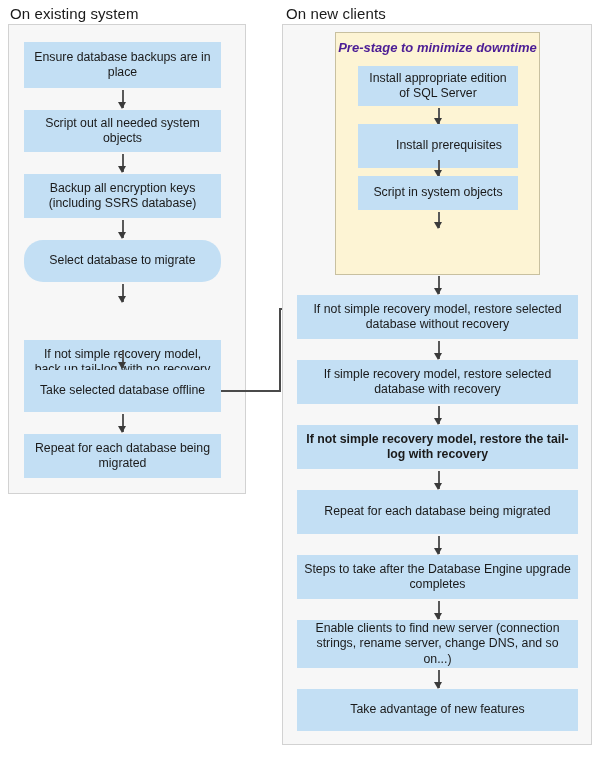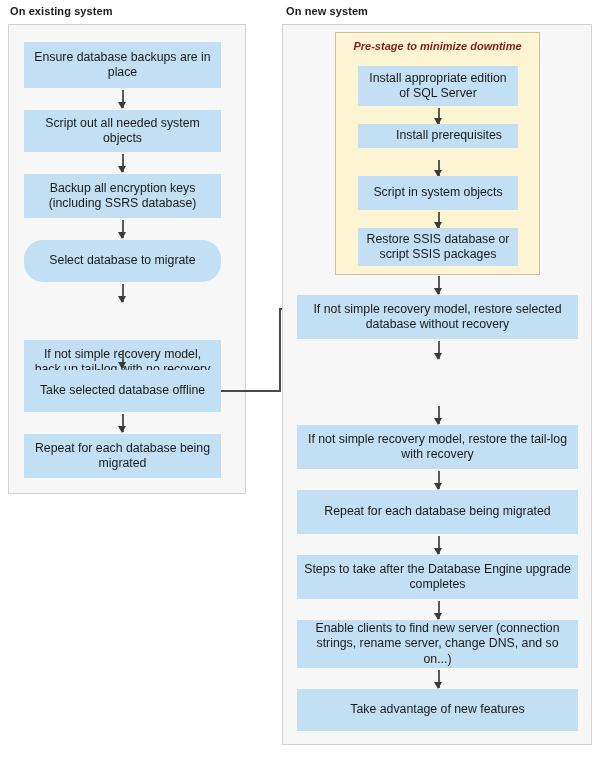--- a/index.html
+++ b/index.html
@@ -18,22 +18,22 @@
 
   #diagram {
     position: absolute;
     left: 0; top: 0;
     width: 600px;
     height: 759px;
   }
 
   .col-title {
     position: absolute;
-    font-size: 11px;
-    font-weight: bold;
+    font-size: 15px;
+    font-weight: normal;
     color: #1a1a1a;
     letter-spacing: 0.1px;
     white-space: nowrap;
   }
   #title-existing { left: 10px; top: 5px; }
   #title-new { left: 286px; top: 5px; }
 
   .panel {
     position: absolute;
     background: #f7f7f7;
@@ -55,24 +55,24 @@
     width: 205px; height: 243px;
     background: #fdf4d4;
     border: 1px solid #c8c0a0;
     box-sizing: border-box;
   }
   .prestage-label {
     position: absolute;
     left: 0; top: 8px;
     width: 205px;
     text-align: center;
-    font-size: 11px;
+    font-size: 13px;
     font-weight: bold;
     font-style: italic;
-    color: #7f1d1d;
+    color: #4c1d95;
     white-space: nowrap;
   }
 
   .node {
     position: absolute;
     background: #c3dff4;
     box-sizing: border-box;
     display: flex;
     align-items: center;
     justify-content: center;
@@ -135,21 +135,21 @@
     border-left: 8px solid #2e2e2e;
   }
 </style>
 </head>
 <body>
 
 <div id="diagram">
 
   <div class="col-title" id="title-existing">On existing system</div>
 
-  <div class="col-title" id="title-new">On new system</div>
+  <div class="col-title" id="title-new">On new clients</div>
 
   <div class="panel" id="panel-existing"></div>
 
   <div class="node" style="left:24px; top:42px; width:197px; height:46px;">Ensure database backups are in place</div>
   <div class="arrow-v" style="left:117px; top:90px; height:18px;">
     <span class="stem"></span>
       <span class="head"></span>
   </div>
 
   <div class="node" style="left:24px; top:110px; width:197px; height:42px;">Script out all needed system objects</div>
@@ -195,51 +195,51 @@
 
   <div class="prestage"></div>
   <div class="prestage-label" style="left:335px; top:40px;">Pre-stage to minimize downtime</div>
 
   <div class="node" style="left:358px; top:66px; width:160px; height:40px;">Install appropriate edition of SQL Server</div>
   <div class="arrow-v" style="left:433px; top:108px; height:16px;">
     <span class="stem"></span>
       <span class="head"></span>
   </div>
 
-  <div class="node" style="left:358px; top:124px; width:160px; height:24px;padding-left:28px;">Install prerequisites</div>
+  <div class="node" style="left:358px; top:124px; width:160px; height:44px;padding-left:28px;">Install prerequisites</div>
   <div class="arrow-v" style="left:433px; top:160px; height:16px;">
     <span class="stem"></span>
       <span class="head"></span>
   </div>
 
   <div class="node" style="left:358px; top:176px; width:160px; height:34px;">Script in system objects</div>
   <div class="arrow-v" style="left:433px; top:212px; height:16px;">
     <span class="stem"></span>
       <span class="head"></span>
   </div>
 
-  <div class="node" style="left:358px; top:228px; width:160px; height:38px;">Restore SSIS database or script SSIS packages</div>
 
   <div class="arrow-v" style="left:433px; top:276px; height:18px;">
     <span class="stem"></span>
       <span class="head"></span>
   </div>
 
   <div class="node" style="left:297px; top:295px; width:281px; height:44px;">If not simple recovery model, restore selected database without recovery</div>
   <div class="arrow-v" style="left:433px; top:341px; height:18px;">
     <span class="stem"></span>
       <span class="head"></span>
   </div>
 
+  <div class="node" style="left:297px; top:360px; width:281px; height:44px;">If simple recovery model, restore selected database with recovery</div>
   <div class="arrow-v" style="left:433px; top:406px; height:18px;">
     <span class="stem"></span>
       <span class="head"></span>
   </div>
 
-  <div class="node" style="left:297px; top:425px; width:281px; height:44px;">If not simple recovery model, restore the tail-log with recovery</div>
+  <div class="node" style="left:297px; top:425px; width:281px; height:44px;font-weight:bold;">If not simple recovery model, restore the tail-log with recovery</div>
   <div class="arrow-v" style="left:433px; top:471px; height:18px;">
     <span class="stem"></span>
       <span class="head"></span>
   </div>
 
   <div class="node" style="left:297px; top:490px; width:281px; height:44px;">Repeat for each database being migrated</div>
   <div class="arrow-v" style="left:433px; top:536px; height:18px;">
     <span class="stem"></span>
       <span class="head"></span>
   </div>

